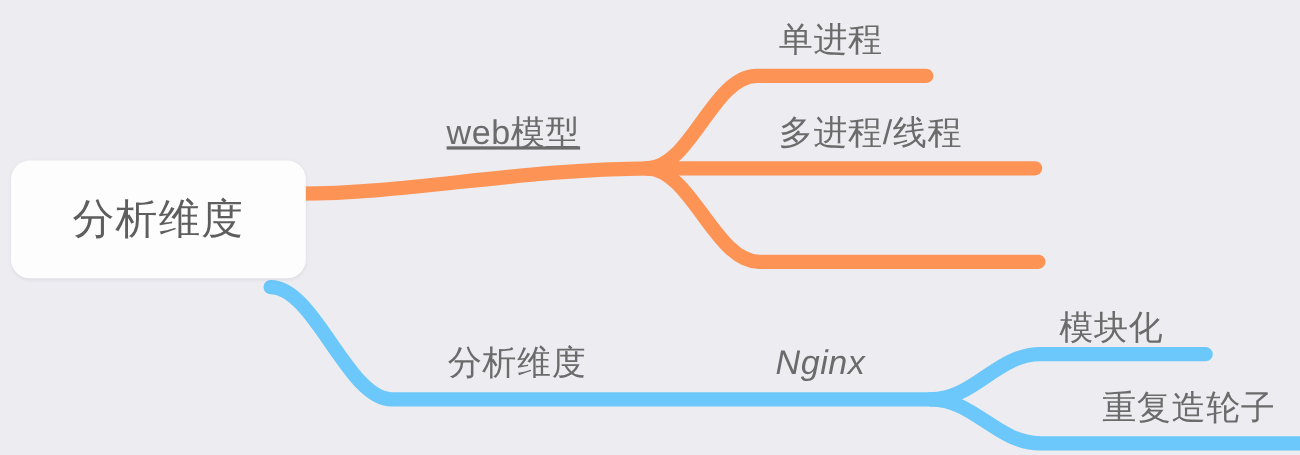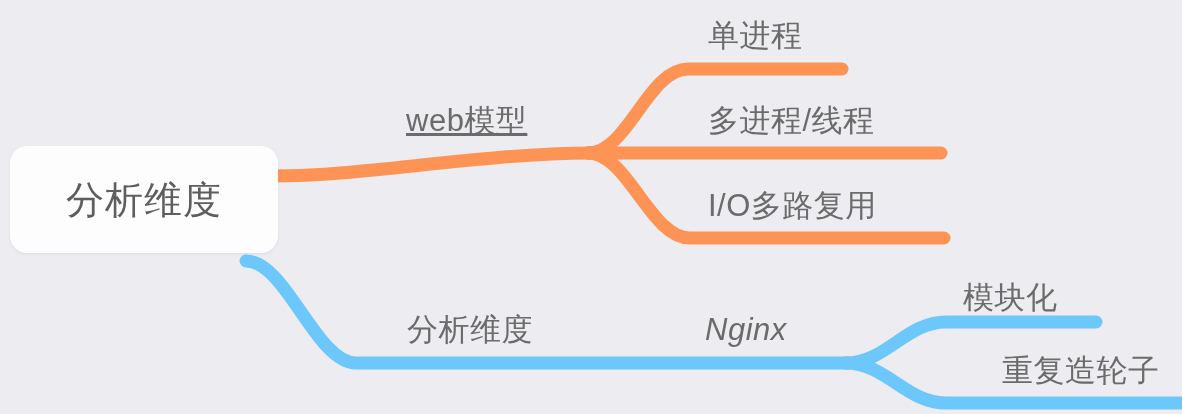--- a/index.html
+++ b/index.html
@@ -81,21 +81,20 @@
   <div id="root-node">
     <span id="root-node-label">分析维度</span>
   </div>
 
   <div class="node-label stem-label" style="left:406px; top:105px;text-decoration:underline;">web模型</div>
 
   <div class="node-label" style="left:708px; top:20px;">单进程</div>
 
   <div class="node-label" style="left:708px; top:105px;">多进程/线程</div>
 
-  <div class="node-label" style="left:708px; top:190px;">I/O多路复用</div>
 
   <div class="node-label stem-label" style="left:407px; top:314px;">分析维度</div>
 
   <div class="node-label stem-label" style="left:705px; top:314px;font-style:italic;">Nginx</div>
 
   <div class="node-label" style="left:963px; top:282px;">模块化</div>
 
   <div class="node-label" style="left:961px; top:355px;margin-left:41px;">重复造轮子</div>
 
 </div>

